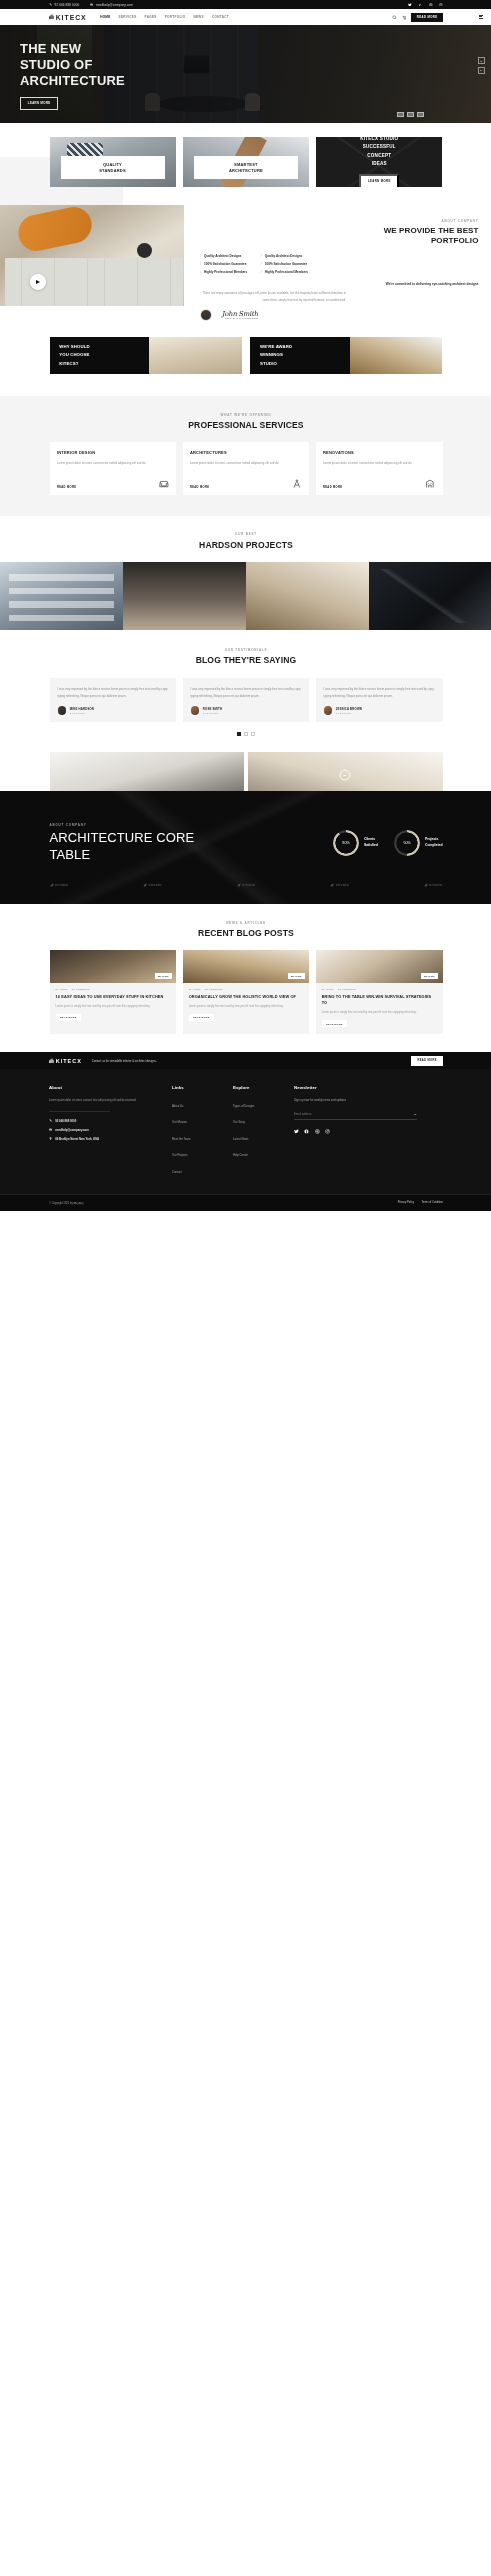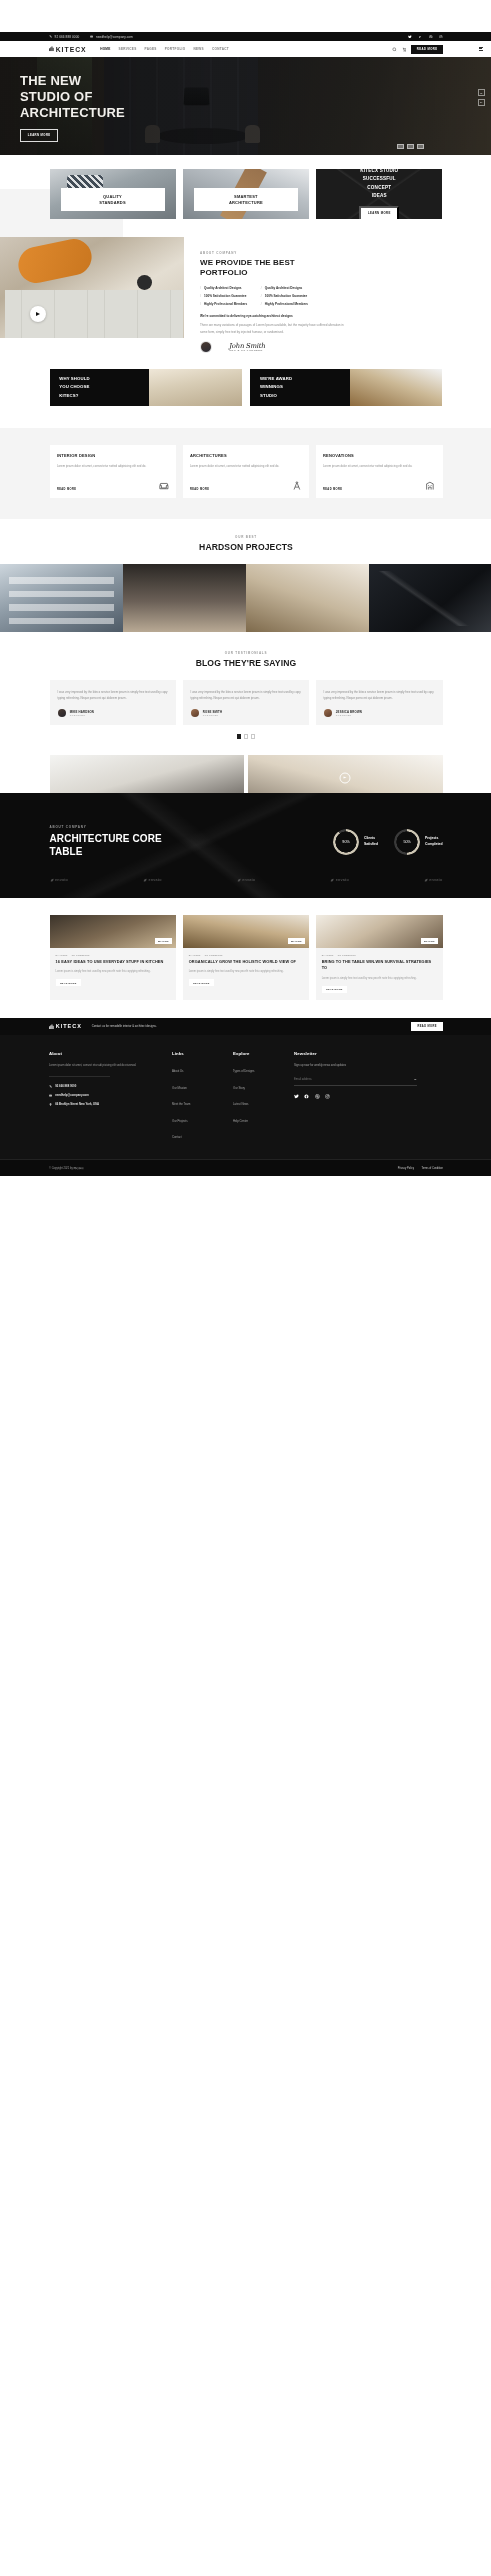--- a/index.html
+++ b/index.html
@@ -1,17 +1,17 @@
 <!DOCTYPE html>
 <html style="font-size:9.8px"><head>
 <meta charset="utf-8">
 <style>
   *{margin:0;padding:0;box-sizing:border-box;}
   body{width:492px;font-family:"Liberation Sans",sans-serif;background:#fff;color:#1a1a1a;overflow-x:hidden;}
-  .wrap{width:492px;margin-top:32px;}
+  .wrap{width:492px;}
 
   
   .topbar{background:#0d0d0d;height:9.2px;display:flex;align-items:center;padding:0 49px;}
   .tb-left{display:flex;gap:11px;align-items:center;}
   .tb-item{display:flex;align-items:center;gap:2.5px;color:#d8d8d8;font-size:3.1px;letter-spacing:0.1px;}
   .tb-ico{width:3.1px;height:3.1px;display:inline-block;}
   .tb-right{margin-left:auto;display:flex;gap:6.8px;align-items:center;}
   .tb-soc{width:3.7px;height:3.7px;color:#fff;display:block;}
 
   
@@ -79,30 +79,30 @@
     background:linear-gradient(150deg,#cfc6b8 0%,#b9ad99 30%,#e4ded2 62%,#cdc4b4 100%);}
   .about-img .arm{position:absolute;left:18.4px;top:6.1px;width:74px;height:36px;border-radius:18.4px;
     background:linear-gradient(120deg,#e08a2e,#c9761f);transform:rotate(-12deg);}
   .about-img .plan{position:absolute;left:4.9px;bottom:0;width:178px;height:48px;
     background:repeating-linear-gradient(90deg,#dcdcd6 0 16px,#cfcfc8 16px 16.6px),
                repeating-linear-gradient(0deg,#dcdcd6 0 12.3px,#cfcfc8 12.3px 13px);}
   .about-img .cup{position:absolute;right:32px;top:38px;width:14.8px;height:14.8px;border-radius:50%;background:#2b2b2b;}
   .play{position:absolute;left:29.5px;bottom:16px;width:16px;height:16px;border-radius:50%;background:#fff;
     display:flex;align-items:center;justify-content:center;cursor:pointer;box-shadow:0 0.6px 2.5px rgba(0,0,0,.25);}
   .play i{width:0;height:0;border-left:4.3px solid #111;border-top:2.8px solid transparent;border-bottom:2.8px solid transparent;margin-left:1.2px;}
-  .about-txt{flex:1;padding:13.5px 13.5px 0 16px;position:relative;}
+  .about-txt{flex:1;padding:13.5px 13.5px 0 16px;position:relative;text-align:right;}
   .eyebrow{font-size:3px;letter-spacing:0.8px;color:#9a9a9a;font-weight:700;text-transform:uppercase;}
   .about-txt h2{font-size:8px;font-weight:700;line-height:1.28;margin-top:3.1px;letter-spacing:0.1px;}
   .checks{display:flex;gap:13.5px;margin-top:8px;}
   .checks ul{list-style:none;display:flex;flex-direction:column;gap:3.7px;}
   .checks li{font-size:3.1px;font-weight:700;color:#2b2b2b;display:flex;gap:3.1px;align-items:center;}
   .slash{color:#b6b6b6;font-weight:400;}
   .lead{margin-top:8px;font-size:3.2px;font-weight:700;color:#2b2b2b;}
   .para{margin-top:4.9px;font-size:3px;line-height:2.05;color:#8c8c8c;max-width:146px;}
-  .sign-row{display:flex;align-items:center;gap:17px;margin-top:6.1px;}
+  .sign-row{display:flex;align-items:center;gap:10px;margin-top:6.1px;}
   .avatar{width:12.3px;height:12.3px;border-radius:50%;background:linear-gradient(160deg,#4a3a30,#2b2b33);border:0.6px solid #e4e4e4;}
   .sign-name{font-family:"DejaVu Serif",serif;font-style:italic;font-size:6.8px;letter-spacing:-0.2px;}
   .sign-role{font-size:2.5px;letter-spacing:0.5px;color:#777;font-weight:700;margin-top:-0.6px;}
 
   
   .banners{display:flex;gap:8.6px;width:393px;margin:0 auto 22px;}
   .banner{flex:1;height:37px;display:flex;overflow:hidden;}
   .banner .b-txt{width:52%;background:#0c0c0c;display:flex;align-items:center;padding-left:9.8px;}
   .banner .b-txt h3{color:#fff;font-size:4.3px;font-weight:700;line-height:1.95;letter-spacing:0.1px;}
   .banner .b-img{width:48%;}
@@ -157,21 +157,21 @@
   .gal .gplay i{width:0;height:0;border-left:3.1px solid #fff;border-top:1.8px solid transparent;border-bottom:1.8px solid transparent;margin-left:0.6px;}
 
   
   .core{background:#0c0c0c;position:relative;overflow:hidden;padding:18.4px 0 0;margin-top:-33px;}
   .core .cbg{position:absolute;inset:0;background:
      linear-gradient(38deg,transparent 40%,rgba(255,255,255,.05) 42%,transparent 46%),
      linear-gradient(-25deg,transparent 55%,rgba(255,255,255,.04) 57%,transparent 61%);}
   .core-inner{position:relative;display:flex;align-items:center;width:393px;margin:0 auto;padding:13.5px 0 11px;}
   .core-left{width:184px;}
   .core-left .eyebrow{color:#9a9a9a;}
-  .core-left h2{color:#fff;font-size:10px;font-weight:700;line-height:1.3;margin-top:3.1px;letter-spacing:0.1px;}
+  .core-left h2{color:#fff;font-size:13px;font-weight:400;line-height:1.3;margin-top:3.1px;letter-spacing:0.1px;}
   .core-stats{display:flex;gap:16px;margin-left:auto;}
   .stat{display:flex;align-items:center;gap:4.9px;}
   .ring{width:26px;height:26px;border-radius:50%;display:flex;align-items:center;justify-content:center;position:relative;}
   .ring span{font-size:3.7px;color:#fff;position:relative;z-index:2;}
   .ring:before{content:"";position:absolute;inset:0;border-radius:50%;}
   .ring.r90:before{background:conic-gradient(#cdc6b4 0 90%,#3a3a3a 90% 100%);-webkit-mask:radial-gradient(circle,transparent 10.4px,#000 10.8px);mask:radial-gradient(circle,transparent 10.4px,#000 10.8px);}
   .ring.r50:before{background:conic-gradient(#cdc6b4 0 50%,#3a3a3a 50% 100%);-webkit-mask:radial-gradient(circle,transparent 10.4px,#000 10.8px);mask:radial-gradient(circle,transparent 10.4px,#000 10.8px);}
   .stat-lbl{color:#fff;font-size:3.4px;font-weight:700;line-height:1.75;}
   .brands{position:relative;display:flex;justify-content:space-between;width:393px;margin:0 auto;padding:8.6px 0 16px;}
   .brand{display:flex;align-items:center;gap:1.2px;color:#4e4e4e;font-size:3.7px;font-weight:700;letter-spacing:0.2px;}
@@ -429,20 +429,24 @@
           <span>WE'RE AWARD</span><br>
           <span>WINNINGS</span><br>
           <span>STUDIO</span>
         </h3>
       </div>
       <div class="b-img bi-2"></div>
     </div>
   </section>
 
   <section class="sec-grey">
+    <div class="sec-head">
+      <div class="eyebrow">WHAT WE'RE OFFERING</div>
+      <h2>PROFESSIONAL SERVICES</h2>
+    </div>
     <div class="svc-row">
       <div class="svc">
         <h3>INTERIOR DESIGN</h3>
         <p>Lorem ipsum dolor sit amet, consectetur notted adipisicing elit sed do.</p>
         <div class="svc-foot">
           <span class="svc-more">READ MORE</span>
           <svg class="svc-ico" viewBox="0 0 24 24" fill="none" stroke="currentColor" stroke-width="1.5">
               <path d="M3 11V8a2 2 0 012-2h14a2 2 0 012 2v3"></path>
               <path d="M2 12a2 2 0 012-2 2 2 0 012 2v5h12v-5a2 2 0 012-2 2 2 0 012 2v7H2z"></path>
             </svg>
@@ -599,20 +603,24 @@
       <div class="brand">
           <svg width="4.3" height="4.3" viewBox="0 0 24 24" fill="currentColor">
             <path d="M20 4C9 4 4 9 4 20c11 0 16-5 16-16z"></path>
           </svg>
           <span>envato</span>
         </div>
     </div>
   </section>
 
   <section class="blog">
+    <div class="sec-head">
+      <div class="eyebrow">NEWS &amp; ARTICLES</div>
+      <h2>RECENT BLOG POSTS</h2>
+    </div>
     <div class="blog-row">
       <div class="post">
         <div class="post-img bi-a">
           <div class="badge">28 APRIL</div>
         </div>
         <div class="post-body">
           <div class="meta">
             <span>BY ADMIN</span>
             <span>NO COMMENTS</span>
           </div>

